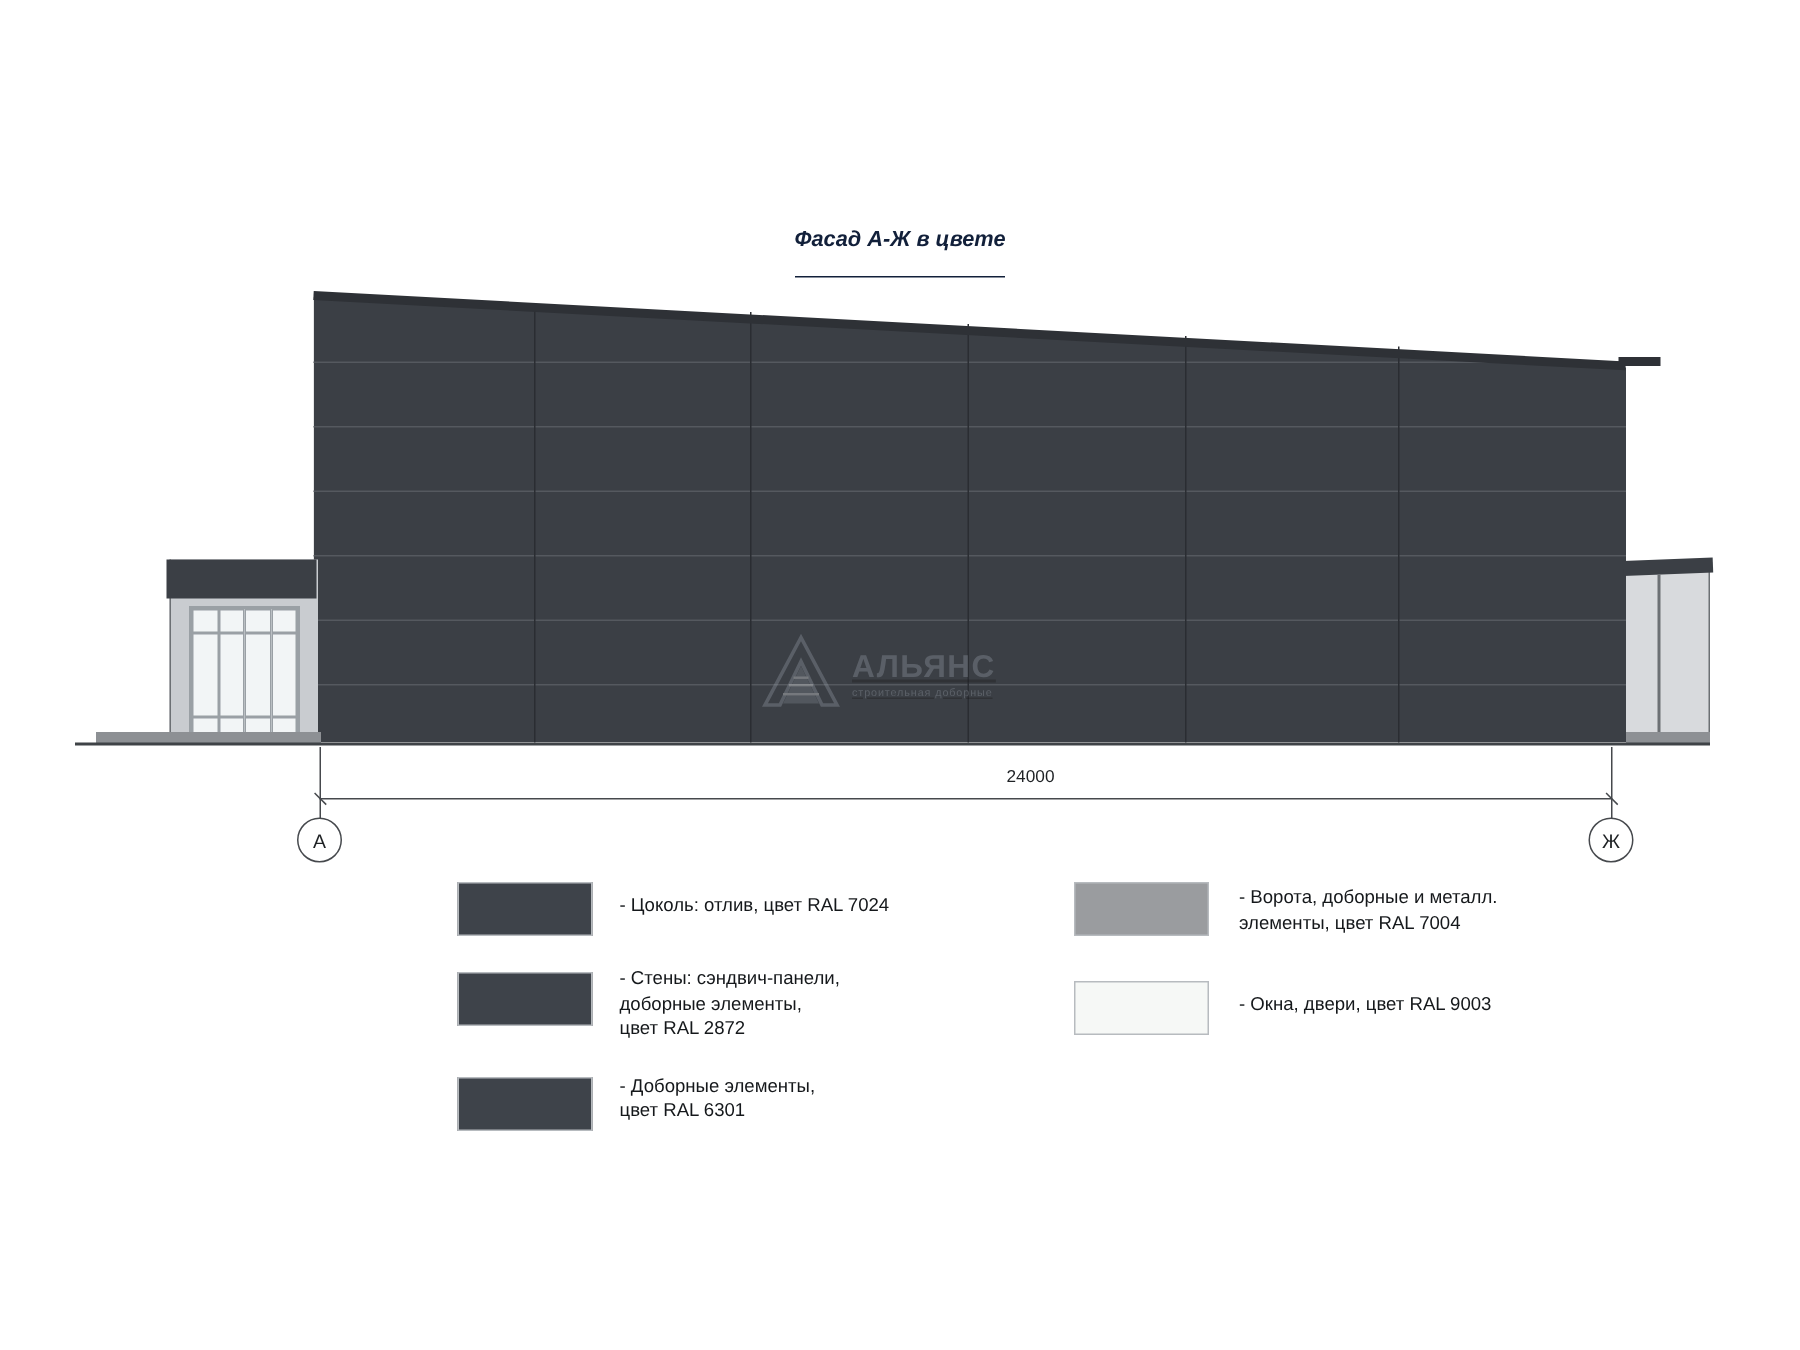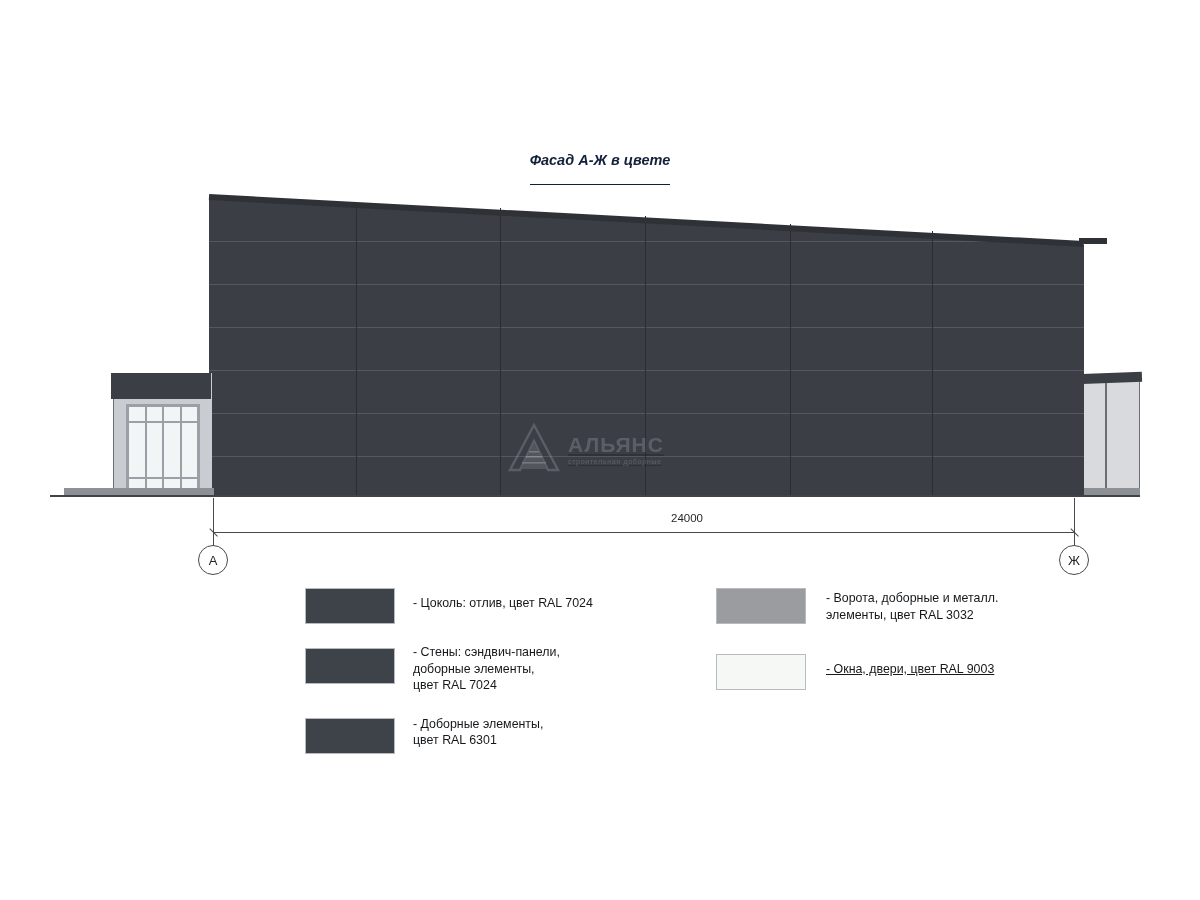--- a/index.html
+++ b/index.html
@@ -387,36 +387,36 @@
 
     <div class="legend-col left">
       <div class="legend-item">
         <div class="swatch" style="background:#3e434a;"></div>
         <div class="legend-text">- Цоколь: отлив, цвет RAL 7024</div>
       </div>
       <div class="legend-item">
         <div class="swatch" style="background:#3e434a; margin-top:4px;"></div>
         <div class="legend-text" style="padding-top:0;">- Стены: сэндвич-панели,
 доборные элементы,
-цвет RAL 7024</div>
+цвет RAL 2872</div>
       </div>
       <div class="legend-item">
         <div class="swatch" style="background:#3e434a; margin-top:4px;"></div>
         <div class="legend-text" style="padding-top:2px;">- Доборные элементы,
 цвет RAL 6301</div>
       </div>
     </div>
 
     <div class="legend-col right">
       <div class="legend-item">
         <div class="swatch" style="background:#9a9c9f;"></div>
         <div class="legend-text" style="padding-top:2px;">- Ворота, доборные и металл.
-элементы, цвет RAL 3032</div>
-      </div>
-      <div class="legend-item" style="margin-bottom:22px;text-decoration:underline;">
+элементы, цвет RAL 7004</div>
+      </div>
+      <div class="legend-item" style="margin-bottom:22px;">
         <div class="swatch" style="background:#f6f8f6; margin-top:10px;"></div>
         <div class="legend-text" style="padding-top:17px;">- Окна, двери, цвет RAL 9003</div>
       </div>
     </div>
 
   </div>
 
 </div>
 
 </body></html>

